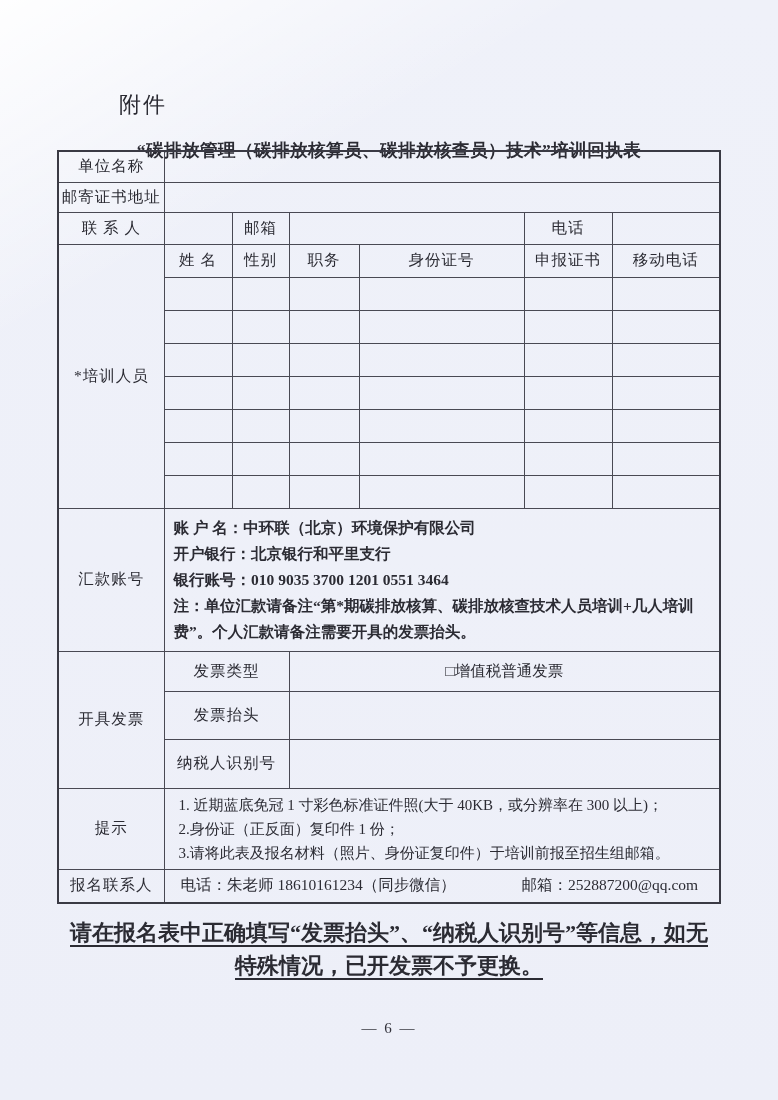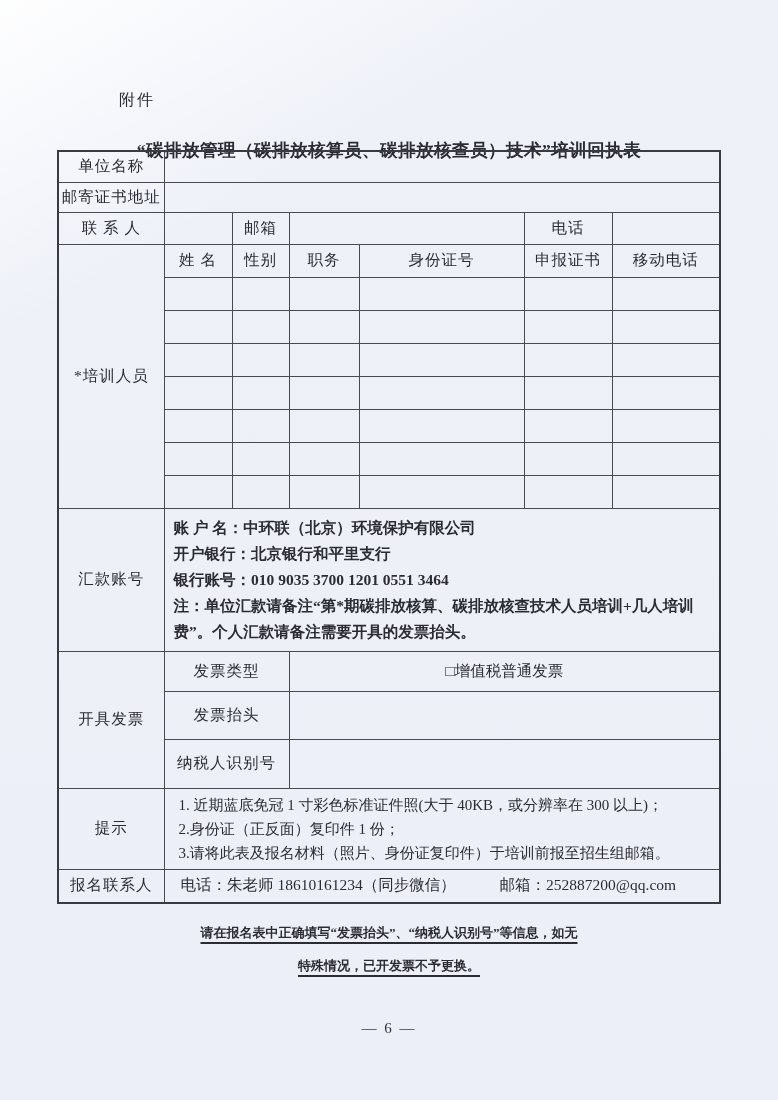--- a/index.html
+++ b/index.html
@@ -14,21 +14,21 @@
     height: 1100px;
     background:
       linear-gradient(150deg, rgba(255,255,255,0.95) 0%, rgba(255,255,255,0) 22%),
       linear-gradient(0deg, #edeff8, #eff1f9);
     overflow: hidden;
   }
   .attachment {
     position: absolute;
     left: 119px;
     top: 90px;
-    font-size: 16px;
+    font-size: 22px;
     letter-spacing: 2px;
   }
   .doc-title {
     position: absolute;
     left: 0;
     top: 138px;
     width: 100%;
     text-align: center;
     font-size: 17.5px;
     font-weight: bold;
@@ -60,30 +60,30 @@
   tr.r-inv-type td { height: 40px; }
   tr.r-inv-title td { height: 48px; }
   tr.r-inv-tax td { height: 49px; }
   tr.r-tips td { height: 76px; margin-left: 8px; }
   tr.r-reg td { height: 34px; }
   .remit-lines { padding: 6px 10px 6px 9px; font-weight: bold; }
   .remit-lines div { line-height: 26px; font-size: 15.5px; }
   .tips-list { padding: 4px 8px 4px 14px; }
   .tips-list div { line-height: 24px; font-size: 15px; }
   .reg-line { padding-left: 16px; font-size: 15.5px; }
-  .reg-line .reg-phone { margin-right: 40px; }
+  .reg-line .reg-phone { margin-right: 62px; }
   .inv-value { text-align: center; font-size: 15.5px; }
   .footer-note {
     position: absolute;
     left: 0;
     top: 916px;
     width: 100%;
     text-align: center;
     font-weight: bold;
-    font-size: 13px;
+    font-size: 22px;
     line-height: 33px;
   }
   .footer-note span {
     text-decoration: underline;
     text-decoration-thickness: 1.5px;
     text-underline-offset: 5px;
   }
   .page-number {
     position: absolute;
     left: 0;

